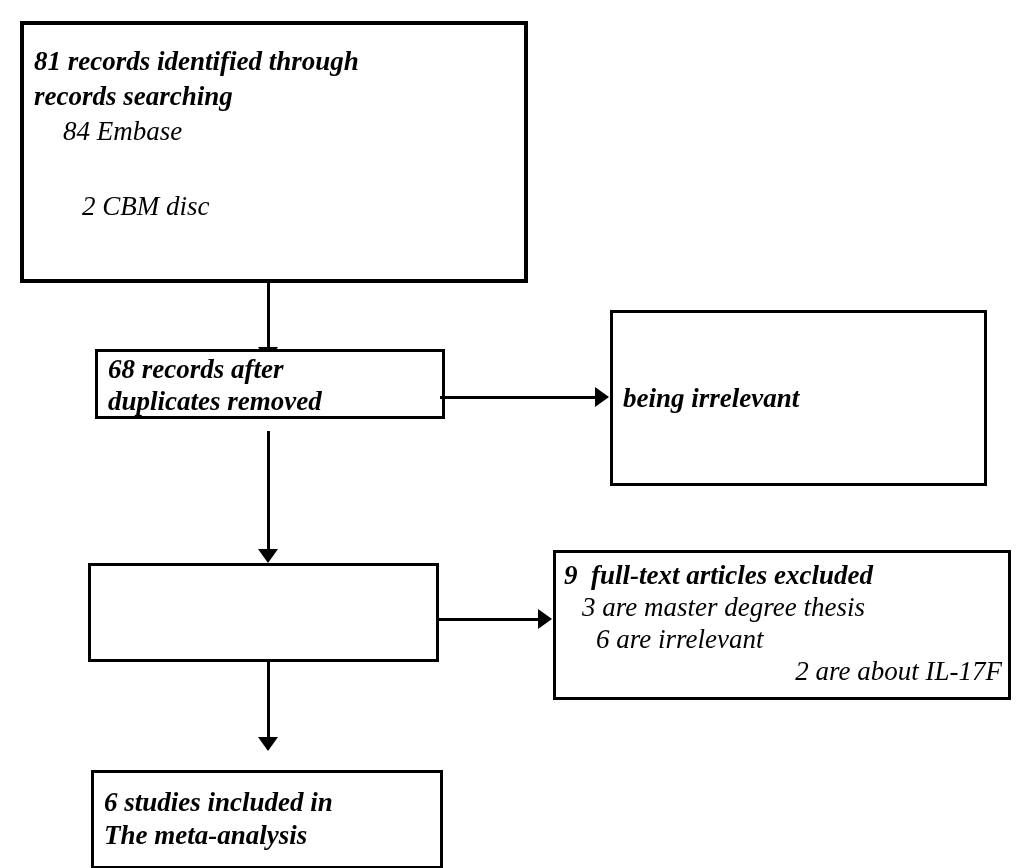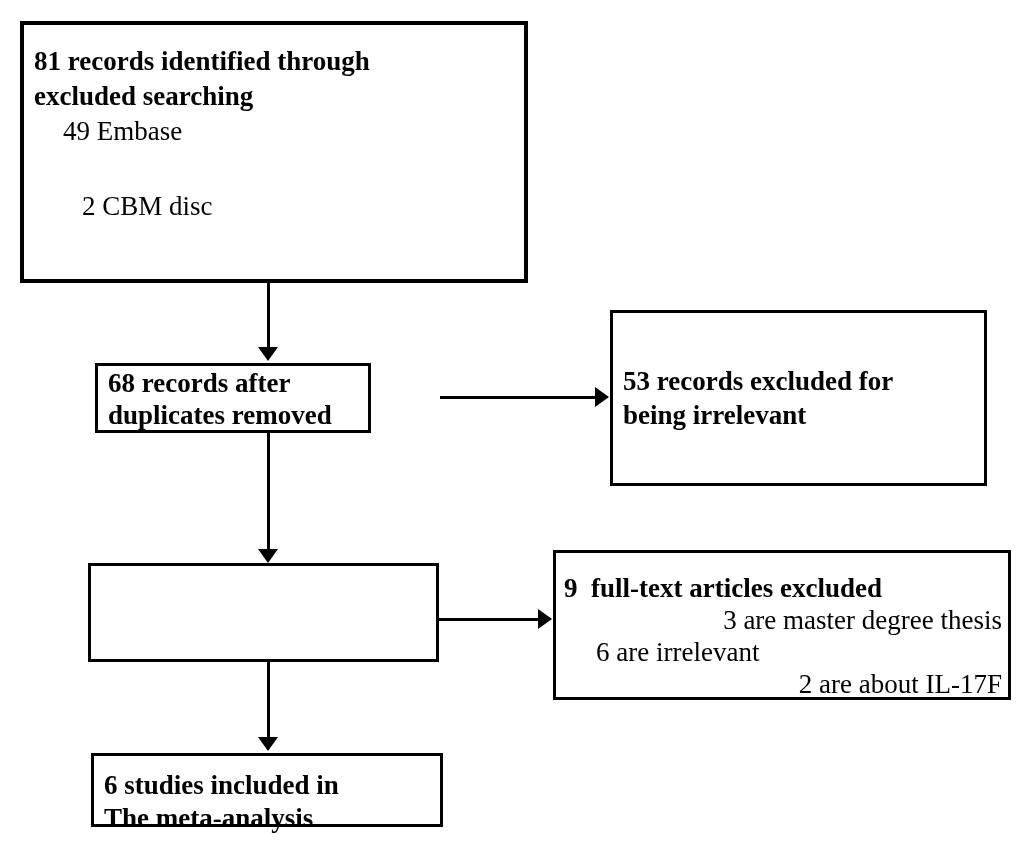--- a/index.html
+++ b/index.html
@@ -4,20 +4,21 @@
 <style>
   html, body { margin: 0; padding: 0; background: #ffffff; }
   .canvas {
     position: relative;
     width: 1024px;
     height: 868px;
     background: #ffffff;
     font-family: "Liberation Serif", serif;
     color: #000000;
     overflow: hidden;
+    font-style: italic;
   }
   .box {
     position: absolute;
     background: #ffffff;
     border: 3px solid #000000;
     box-sizing: border-box;
     font-size: 27px;
   }
   .ln { white-space: pre-wrap; }
   .bold { font-weight: bold; }
@@ -29,21 +30,21 @@
     padding: 19px 8px 0 10px;
     line-height: 35px;
   }
   #box-identification .ind-a { padding-left: 33px; }
   #box-identification .ind-b { padding-left: 29px; }
   #box-identification .ind-c { padding-left: 51px; }
   #box-identification .ind-d { padding-left: 48px; margin-top: 40px; }
 
   
   #box-duplicates {
-    left: 95px; top: 363px; width: 276px; height: 70px;
+    left: 95px; top: 349px; width: 350px; height: 70px;
     padding: 1px 6px 0 10px;
     line-height: 32px;
   }
 
   
   #box-irrelevant {
     left: 610px; top: 310px; width: 377px; height: 176px;
     padding: 0 6px 0 10px;
     line-height: 34px;
     display: flex; flex-direction: column; justify-content: center;
@@ -52,30 +53,30 @@
   
   #box-fulltext {
     left: 88px; top: 563px; width: 351px; height: 99px;
     padding: 13px 6px 0 10px;
     line-height: 33px;
   }
 
   
   #box-excluded {
     left: 553px; top: 550px; width: 458px; height: 150px;
-    padding: 19px 6px 0 8px;
+    padding: 6px 6px 0 8px;
     line-height: 32px;
   }
-  #box-excluded .exc-1 { padding-left: 18px; text-align: right; }
+  #box-excluded .exc-1 { padding-left: 18px; }
   #box-excluded .exc-2 { padding-left: 32px; }
   #box-excluded .exc-3 { padding-left: 47px; text-align: right; }
 
   
   #box-included {
-    left: 91px; top: 753px; width: 352px; height: 74px;
+    left: 91px; top: 770px; width: 352px; height: 99px;
     padding: 13px 6px 0 10px;
     line-height: 33px;
   }
 
   
   .vline { position: absolute; width: 3px; background: #000000; }
   .hline { position: absolute; height: 3px; background: #000000; }
   .tri-down {
     position: absolute; width: 0; height: 0;
     border-left: 10px solid transparent;
@@ -99,38 +100,37 @@
   #a5-line { left: 267px; top: 660px; height: 77px; }
   #a5-head { left: 258px; top: 737px; }
 </style>
 </head>
 <body>
 
 <div class="canvas">
 
   <div class="box" id="box-identification">
     <div class="ln bold">81 records identified through</div>
-    <div class="ln bold">excluded searching</div>
-    <div class="ln ind-b">49 Embase</div>
+    <div class="ln bold">records searching</div>
+    <div class="ln ind-b">84 Embase</div>
     <div class="ln ind-d">2 CBM disc</div>
   </div>
 
   <div class="vline" id="a1-line"></div>
   <div class="tri-down" id="a1-head"></div>
 
   <div class="box" id="box-duplicates">
     <div class="ln bold">68 records after</div>
     <div class="ln bold">duplicates removed</div>
   </div>
 
   <div class="hline" id="a2-line"></div>
   <div class="tri-right" id="a2-head"></div>
 
   <div class="box" id="box-irrelevant">
-    <div class="ln bold">53 records excluded for</div>
     <div class="ln bold">being irrelevant</div>
   </div>
 
   <div class="vline" id="a3-line"></div>
   <div class="tri-down" id="a3-head"></div>
 
   <div class="box" id="box-fulltext">
   </div>
 
   <div class="hline" id="a4-line"></div>

